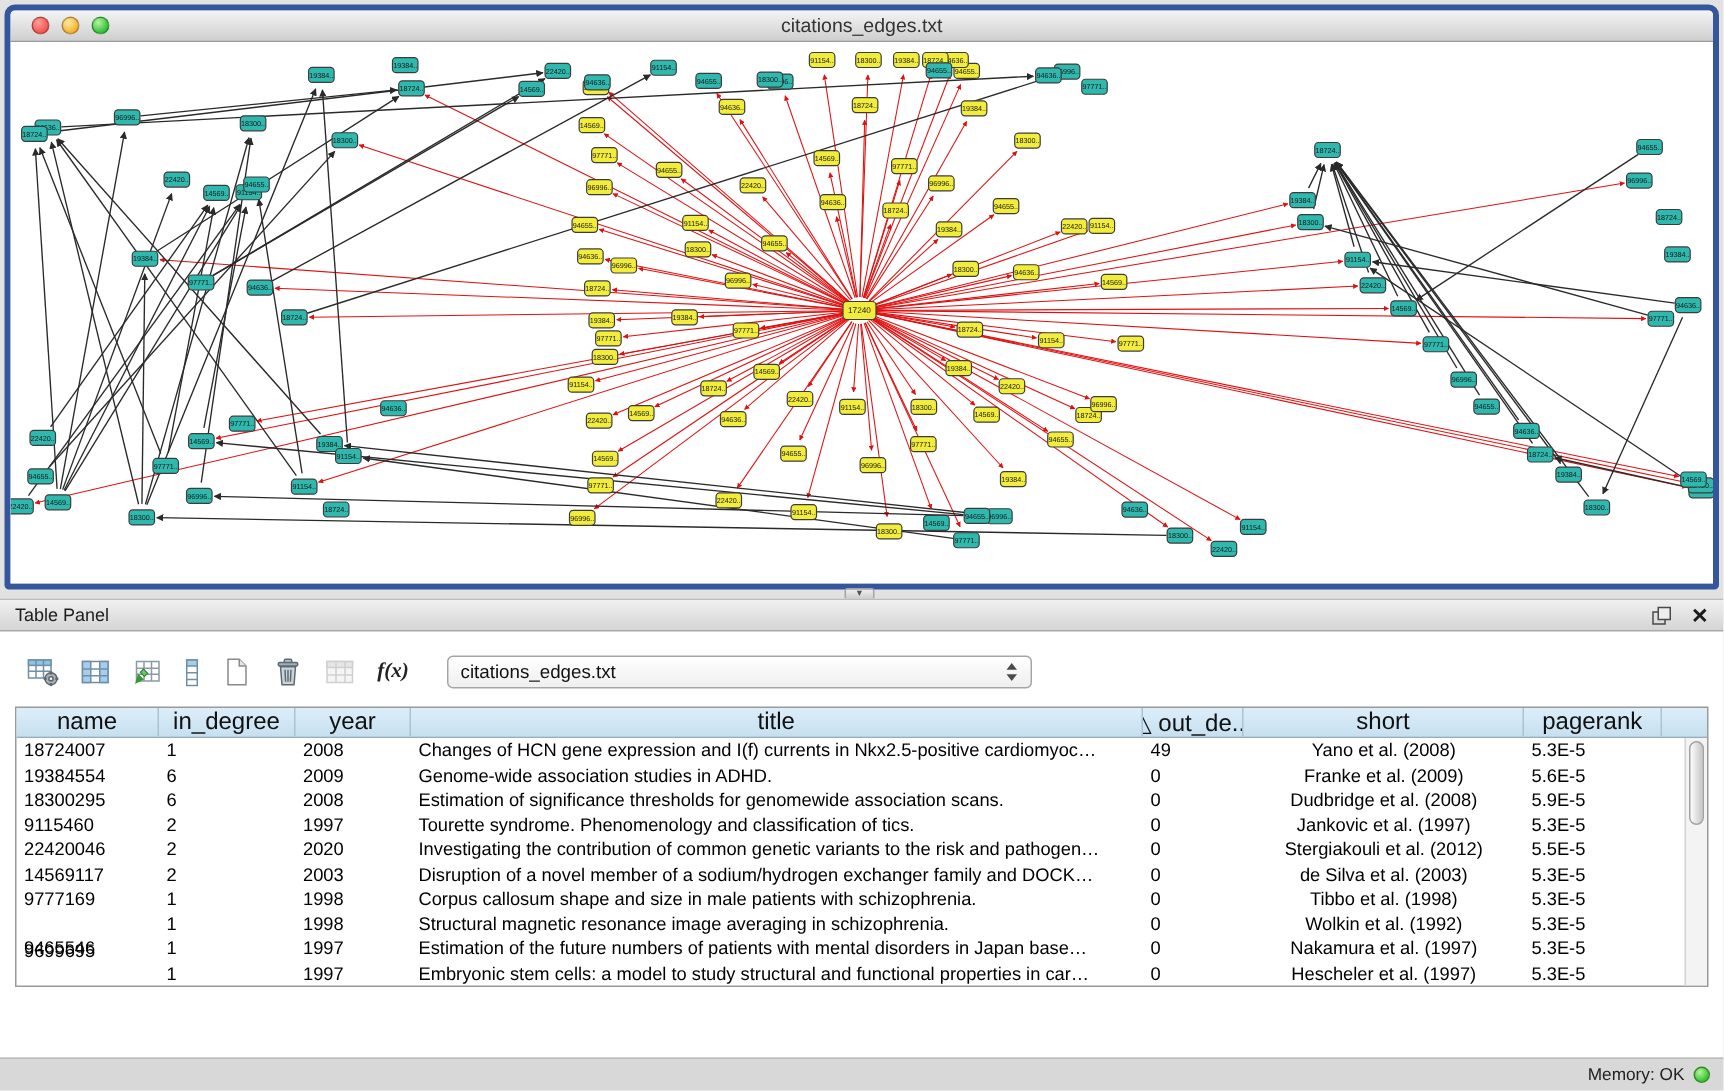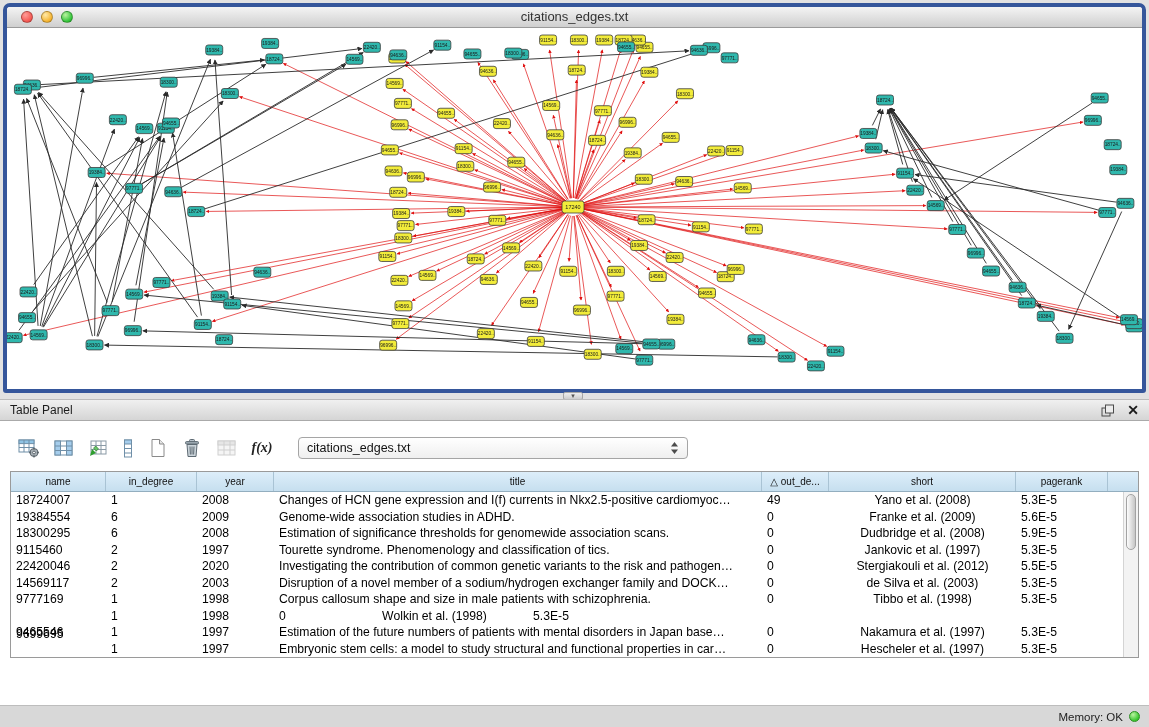--- a/index.html
+++ b/index.html
@@ -68,21 +68,21 @@
   .table-wrap {
     position:relative; background:#fff; border:1px solid #9a9a9a;
     height:187px; overflow:hidden; margin:0 2px;
   }
   .thead {
     display:flex; height:20px;
     background:linear-gradient(#ddeefa,#c6dfef);
     border-bottom:1px solid #93aebf;
   }
   .th {
-    border-right:1px solid #a9c3d4; font-size:10px; color:#101010;
+    border-right:1px solid #a9c3d4; font-size:16px; color:#101010;
     display:flex; align-items:center; justify-content:center; overflow:hidden; white-space:nowrap;
   }
   .tr { display:flex; height:16.5px; align-items:center; }
   .td {
     padding:0 5px; font-size:12.2px; color:#000;
     white-space:nowrap; overflow:hidden; text-overflow:ellipsis;
   }
   .td.center { text-align:center; }
   .vscroll {
     position:absolute; right:0; top:20px; bottom:0; width:15px;
@@ -1033,22 +1033,23 @@
               <div class="td" style="width: 77px;">1998</div>
               <div class="td" style="width: 488px;">Corpus callosum shape and size in male patients with schizophrenia.</div>
               <div class="td" style="width: 67px;">0</div>
               <div class="td center" style="width: 187px;">Tibbo et al. (1998)</div>
               <div class="td" style="width: 92px;">5.3E-5</div>
             </div>
             <div class="tr">
               <div class="td" style="width: 95px; margin-top: 36px;">9699695</div>
               <div class="td" style="width: 91px;">1</div>
               <div class="td" style="width: 77px;">1998</div>
+              <div class="td" style="width: 488px;">Structural magnetic resonance image averaging in schizophrenia.</div>
               <div class="td" style="width: 67px;">0</div>
-              <div class="td center" style="width: 187px;">Wolkin et al. (1998)</div>
+              <div class="td center" style="width: 187px;">Wolkin et al. (1992)</div>
               <div class="td" style="width: 92px;">5.3E-5</div>
             </div>
             <div class="tr">
               <div class="td" style="width: 95px;">9465546</div>
               <div class="td" style="width: 91px;">1</div>
               <div class="td" style="width: 77px;">1997</div>
               <div class="td" style="width: 488px;">Estimation of the future numbers of patients with mental disorders in Japan base…</div>
               <div class="td" style="width: 67px;">0</div>
               <div class="td center" style="width: 187px;">Nakamura et al. (1997)</div>
               <div class="td" style="width: 92px;">5.3E-5</div>

